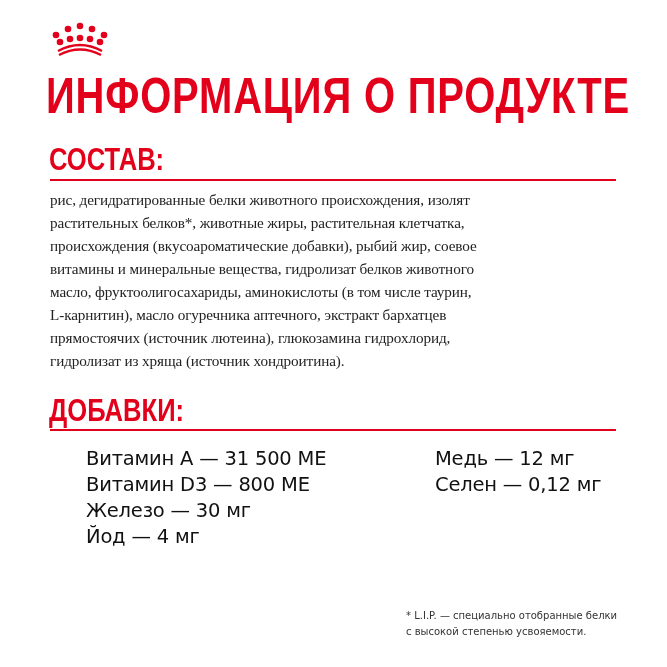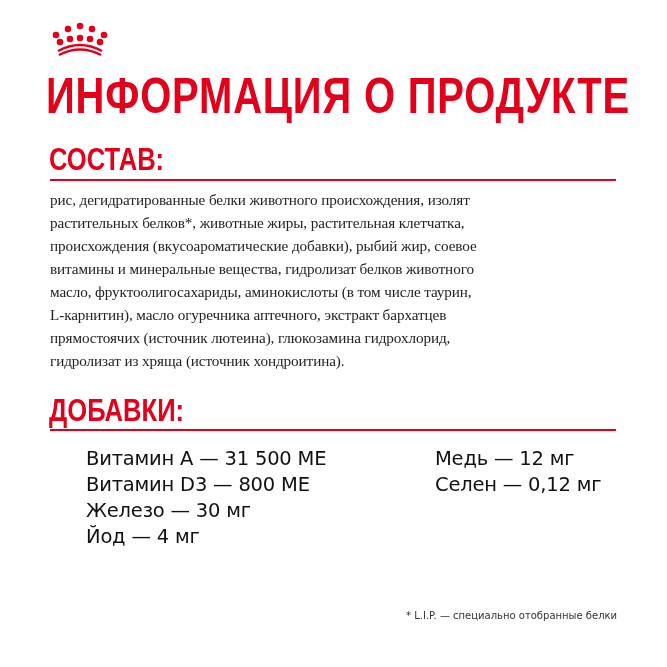--- a/index.html
+++ b/index.html
@@ -87,13 +87,14 @@
     <div class="add-item">Йод — 4 мг</div>
   </div>
   <div class="add-col right">
     <div class="add-item">Медь — 12 мг</div>
     <div class="add-item">Селен — 0,12 мг</div>
   </div>
 </div>
 
 <p class="footnote">
   <span>* L.I.P. — специально отобранные белки</span>
+  <span>с высокой степенью усвояемости.</span>
 </p>
 
 </body></html>

